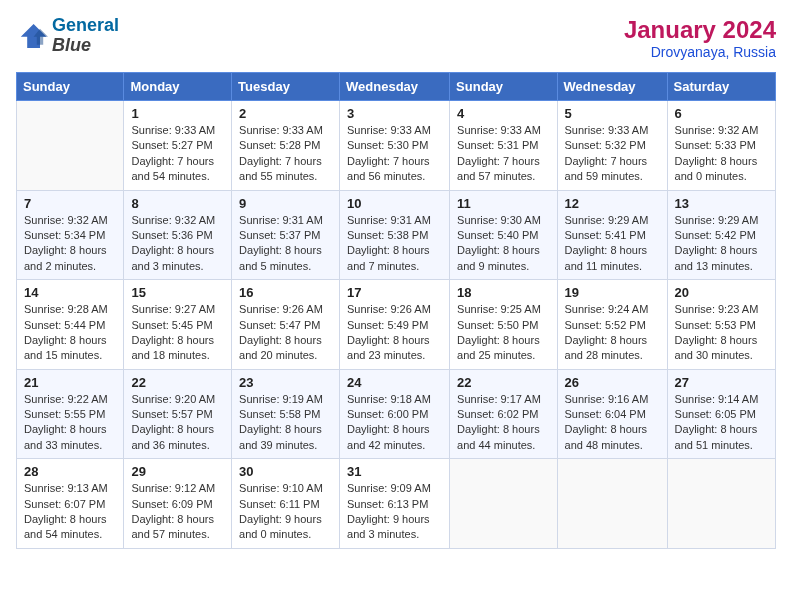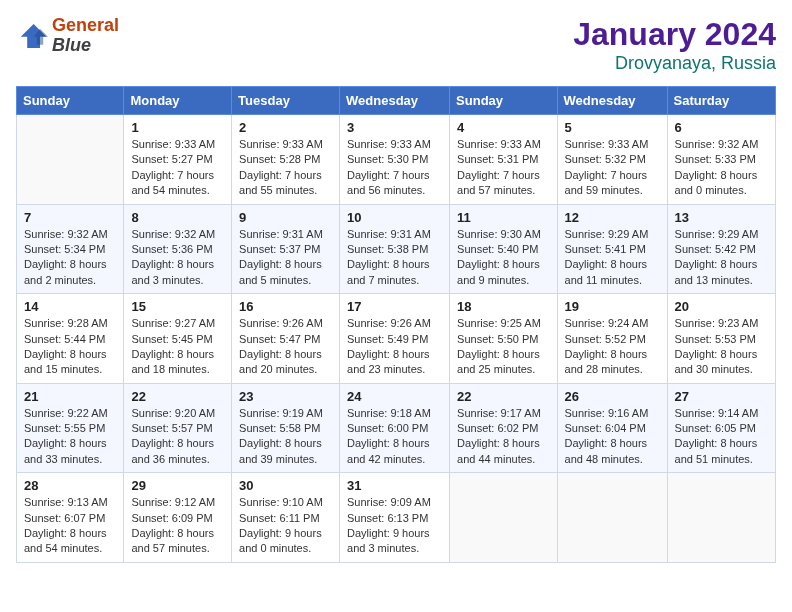--- a/index.html
+++ b/index.html
@@ -17,38 +17,38 @@
       margin-bottom: 12px;
     }
     .logo {
       display: flex;
       align-items: center;
       gap: 4px;
     }
     .logo-text {
       font-size: 18px;
       font-weight: bold;
-      color: #c2410c;
+      color: #0369a1;
       line-height: 1.1;
     }
     .logo-icon {
       width: 32px;
       height: 28px;
     }
     .title-area {
       text-align: right;
     }
     .month-year {
-      font-size: 32px;
-      font-weight: bold;
-      color: #4c1d95;
+      font-size: 24px;
+      font-weight: bold;
+      color: #be185d;
     }
     .location {
-      font-size: 18px;
-      color: #0f766e;
+      font-size: 14px;
+      color: #1d4ed8;
     }
     .calendar {
       width: 100%;
       border-collapse: collapse;
     }
     .calendar th {
       background: #3a6bc0;
       color: #fff;
       text-align: left;
       padding: 6px 6px;

